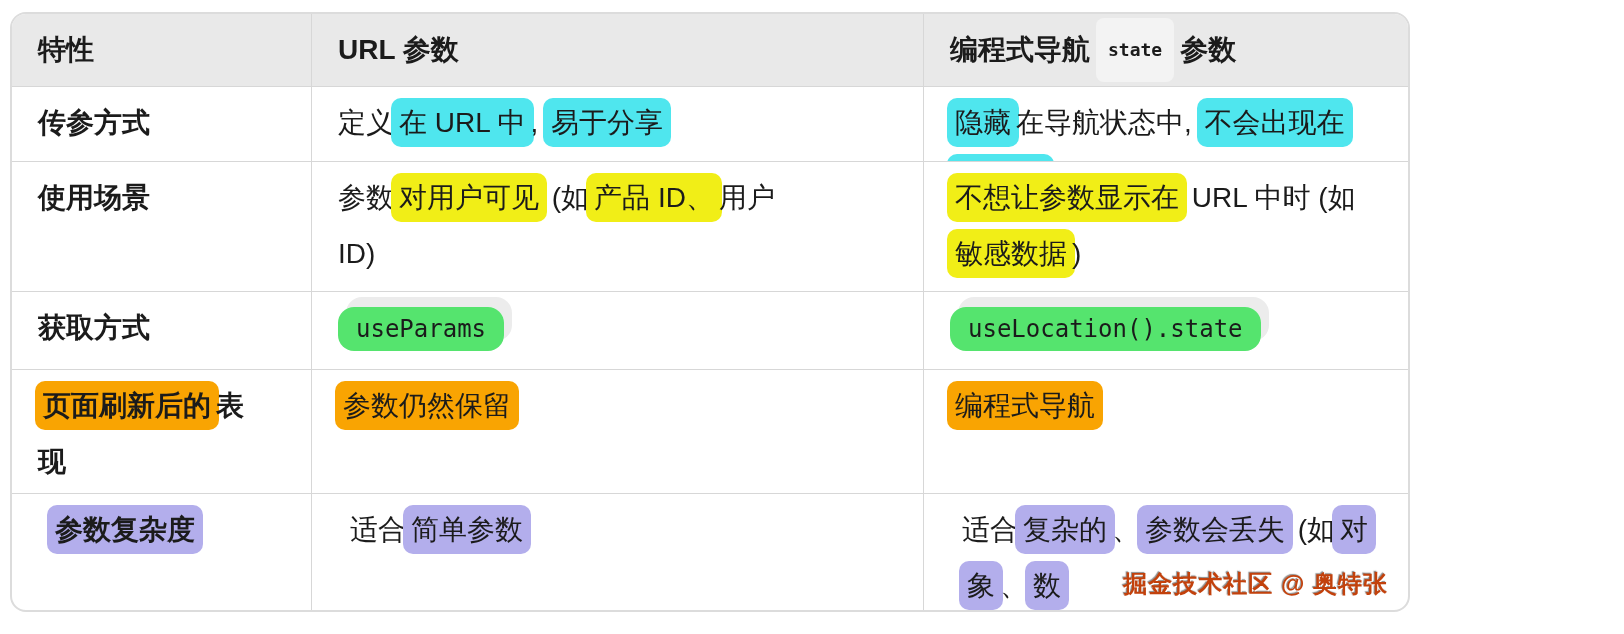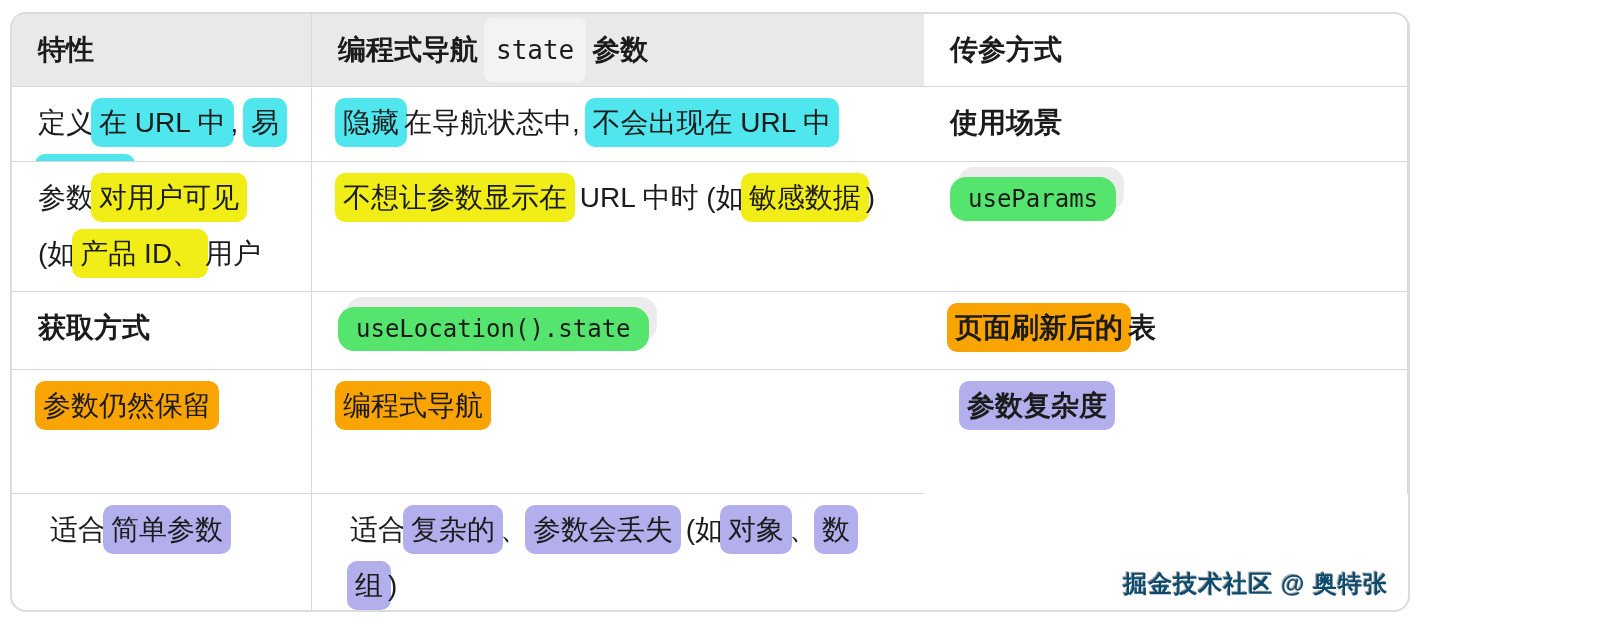--- a/index.html
+++ b/index.html
@@ -46,57 +46,60 @@
   .hl-code{
     font-family:"DejaVu Sans Mono","Liberation Mono",monospace;
     font-size:24px;font-weight:400;
     background:var(--green,#55e46e);
     padding:8px 18px;margin:0;border-radius:16px;
     box-shadow:8px -10px 0 0 var(--code-shadow,#ececec);
     white-space:nowrap;
   }
   .hl-chip{
     font-family:"DejaVu Sans Mono","Liberation Mono",monospace;
-    font-size:26px;font-weight:400;
+    font-size:18px;font-weight:700;
     background:var(--chip-bg,#f3f3f3);
     padding:4px 12px;margin:0 6px;border-radius:8px;
     white-space:nowrap;
   }
   .watermark{
     position:absolute;right:20px;bottom:10px;
     font-size:24px;font-weight:700;letter-spacing:1px;
-    color:#0c4a6e;
+    color:#c2410c;
     text-shadow:1px 1px 0 #ffffff,-1px -1px 1px #8a8a8a;
     pointer-events:none;
   }
 </style>
 </head>
 <body>
 
 <div class="table">
 
   <div class="cell head">
       <span>特性</span>
+    </div>
+  <div class="cell head">
+      <span>URL 参数</span>
     </div>
   <div class="cell head col3">
       <span>编程式导航</span>
       <span class="hl hl-chip">state</span>
       <span> 参数</span>
     </div>
 
   <div class="cell rowlabel"><span>传参方式</span></div>
   <div class="cell"><span>定义</span><span class="hl hl-cyan">在 URL 中</span><span>, </span><span class="hl hl-cyan">易于分享</span></div>
   <div class="cell col3"><span class="hl hl-cyan">隐藏</span><span>在导航状态中, </span><span class="hl hl-cyan">不会出现在 URL 中</span></div>
 
   <div class="cell rowlabel"><span>使用场景</span></div>
   <div class="cell"><span>参数</span><span class="hl hl-yellow">对用户可见</span><span> (如</span><span class="hl hl-yellow">产品 ID、</span><span>用户</span><br><span>ID)</span></div>
   <div class="cell col3"><span class="hl hl-yellow">不想让参数显示在</span><span> URL 中时 (如</span><span class="hl hl-yellow">敏感数据</span><span>)</span></div>
 
+  <div class="cell rowlabel"><span>获取方式</span></div>
   <div class="cell"><span class="hl hl-code">useParams</span></div>
-  <div class="cell rowlabel"><span>获取方式</span></div>
   <div class="cell col3"><span class="hl hl-code">useLocation().state</span></div>
 
   <div class="cell rowlabel"><span class="hl hl-orange">页面刷新后的</span><span>表</span><br><span>现</span></div>
   <div class="cell"><span class="hl hl-orange">参数仍然保留</span></div>
   <div class="cell col3"><span class="hl hl-orange">编程式导航</span></div>
 
   <div class="cell rowlabel rlast"><span class="hl hl-purple">参数复杂度</span></div>
   <div class="cell rlast"><span>适合</span><span class="hl hl-purple">简单参数</span></div>
   <div class="cell col3 rlast"><span>适合</span><span class="hl hl-purple">复杂的</span><span>、</span><span class="hl hl-purple">参数会丢失</span><span> (如</span><span class="hl hl-purple">对象</span><span>、</span><span class="hl hl-purple">数</span><br><span class="hl hl-purple">组</span><span>)</span></div>
 

